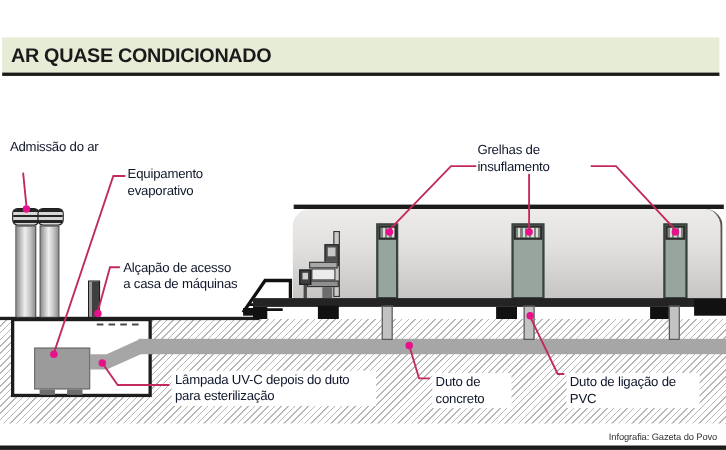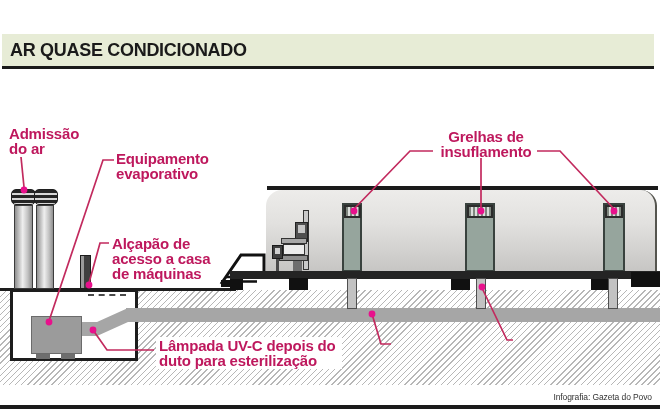--- a/index.html
+++ b/index.html
@@ -69,21 +69,21 @@
   .ts-pedestal{left:293px;top:261px;width:9px;height:10px;background:#6d6d6d;}
   .ts-unit{left:272px;top:245px;width:11px;height:14px;background:#3f3f3f;border:1px solid #1a1a1a;box-sizing:border-box;}
   .ts-unit-face{left:275px;top:248px;width:5px;height:6px;background:#cfcfcf;}
   .ts-unit-pole{left:276px;top:259px;width:3px;height:12px;background:#4a4a4a;}
   
   .platform{left:230px;top:271px;width:430px;height:8px;background:#242424;}
   .blk{background:#111;}
   .riser{top:278px;width:10px;height:31px;background:#c2c2c2;border:1px solid #4f4f4f;box-sizing:border-box;}
   
   .lbl{
-    font-size:15px;line-height:15px;font-weight:bold;color:#be185d;
+    font-size:12px;line-height:15px;font-weight:normal;color:#0f172a;
     letter-spacing:-0.2px;
   }
   .lbl.on-hatch{background:#ffffff;padding:1px 3px;}
   .credit{
     right:8px;top:392px;font-size:8.5px;font-weight:normal;color:#333;letter-spacing:-0.1px;
   }
   .bottom-bar{left:0;top:405px;width:660px;height:4px;background:#1b1b1b;}
   svg.overlay{left:0;top:0;width:660px;height:409px;pointer-events:none;}
 </style>
 </head>
@@ -177,18 +177,20 @@
       <circle cx="614" cy="211" r="3.4"></circle>
       <circle cx="372" cy="314" r="3.4"></circle>
       <circle cx="482" cy="287" r="3.4"></circle>
     </g>
   </svg>
 
   <div class="abs lbl" style="left:9px;top:126px;width:84px;">Admissão do ar</div>
   <div class="abs lbl" style="left:112px;top:236px;width:106px;">Alçapão de acesso a casa de máquinas</div>
   <div class="abs lbl" style="left:116px;top:151px;width:104px;">Equipamento evaporativo</div>
   <div class="abs lbl on-hatch" style="left:156px;top:337px;width:180px;">Lâmpada UV-C depois do duto para esterilização</div>
-  <div class="abs lbl" style="left:434px;top:129px;width:104px;text-align:center;">Grelhas de insuflamento</div>
+  <div class="abs lbl" style="left:434px;top:129px;width:104px;">Grelhas de insuflamento</div>
+  <div class="abs lbl on-hatch" style="left:393px;top:339px;width:66px;">Duto de concreto</div>
+  <div class="abs lbl on-hatch" style="left:515px;top:339px;width:115px;">Duto de ligação de PVC</div>
 
   <div class="abs credit">Infografia: Gazeta do Povo</div>
   <div class="abs bottom-bar"></div>
 
 </div>
 
 </body></html>

